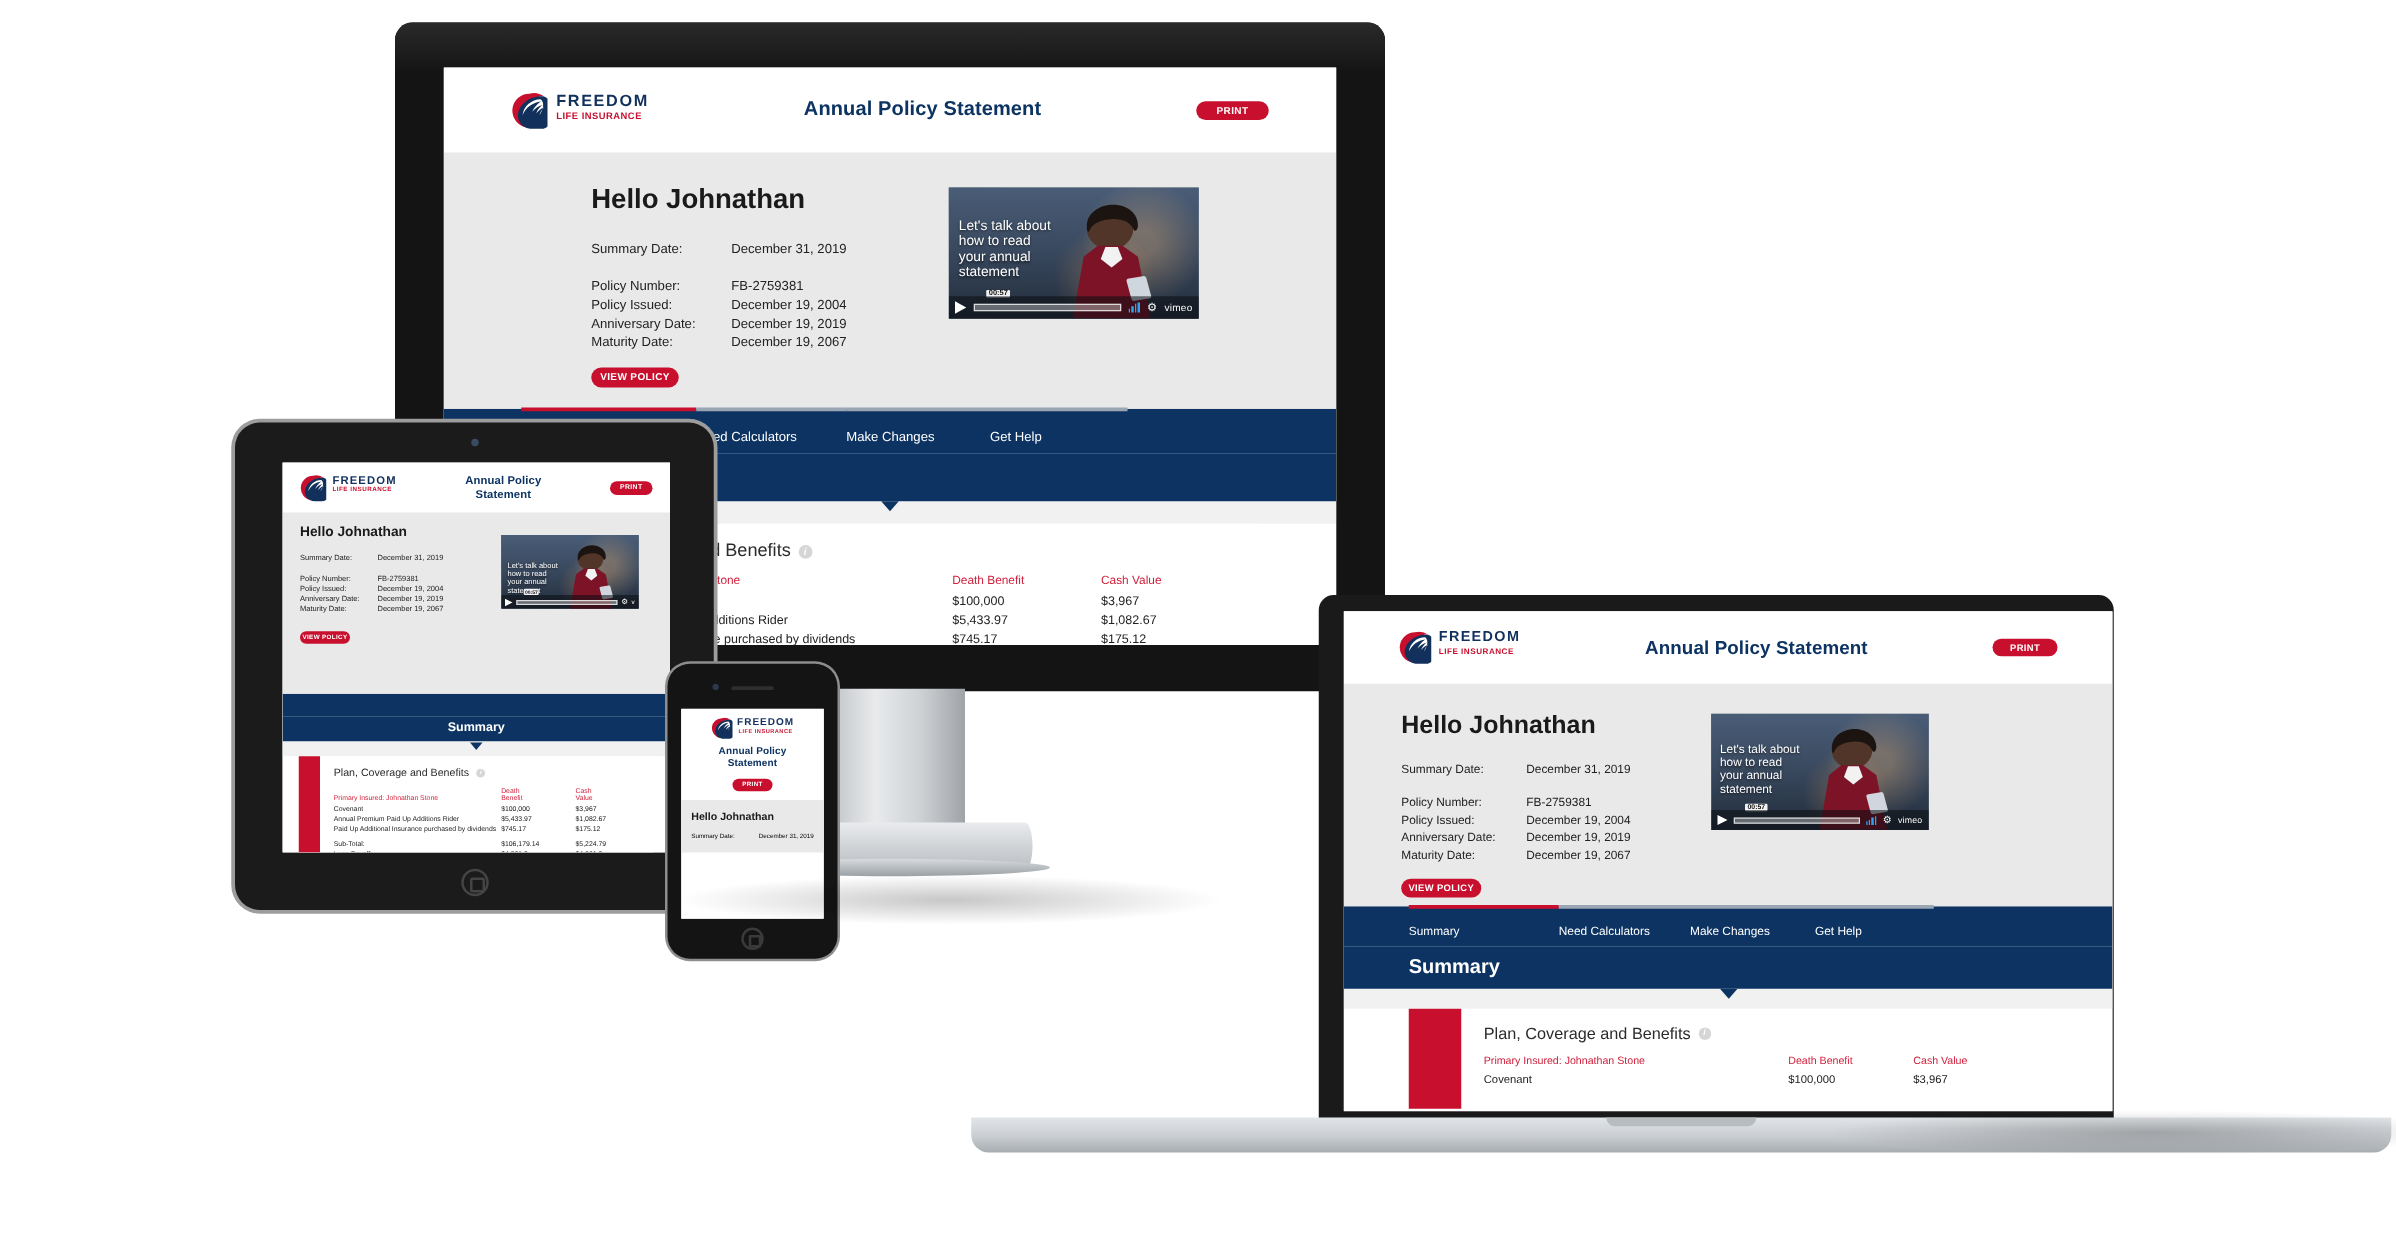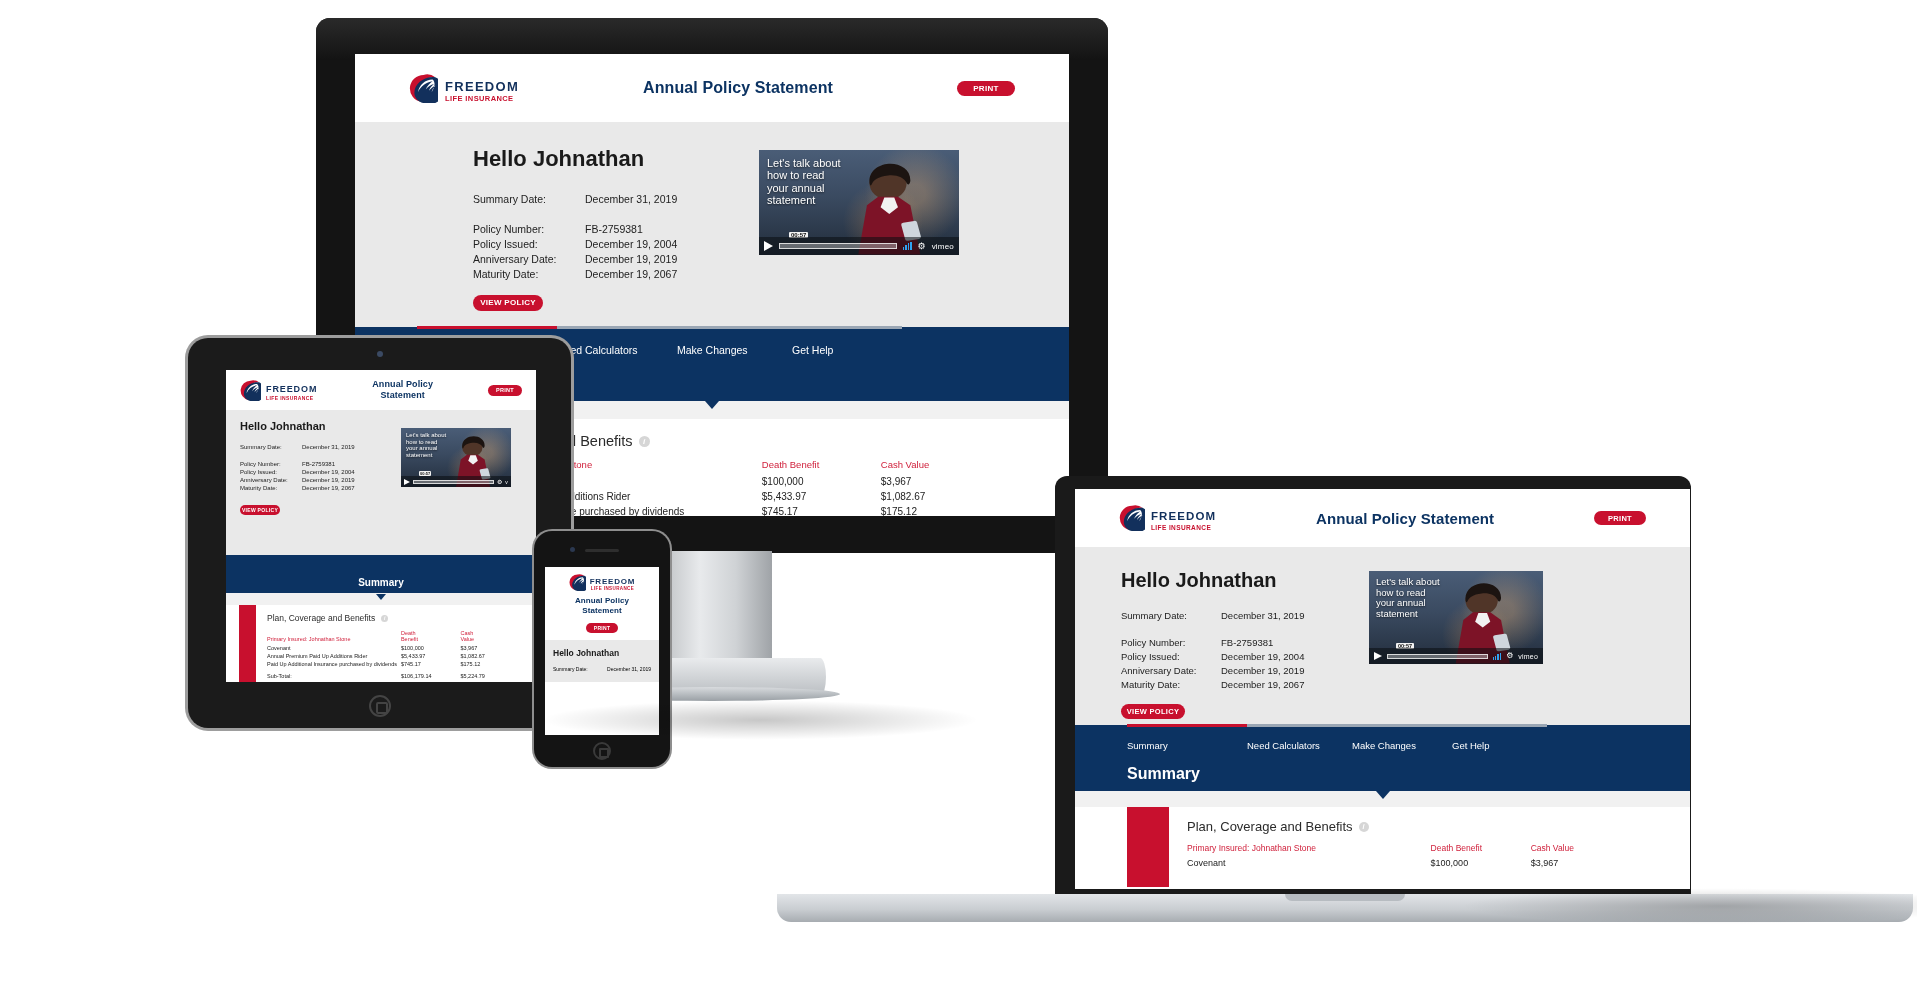--- a/index.html
+++ b/index.html
@@ -39,37 +39,37 @@
   .info-i { display:inline-flex; align-items:center; justify-content:center;
             border-radius:50%; background:#d6d6d6; color:#fff; font-style:italic; font-weight:bold; }
   .tbl { width:100%; border-collapse:collapse; }
   .tbl th { color:#d0213c; font-weight:normal; text-align:left; vertical-align:bottom; }
   .tbl td { color:#222; text-align:left; vertical-align:top; }
   .tbl td.num, .tbl th.num { text-align:left; }
   .tot-label { color:#d0213c; text-align:right; }
   .tot-val { color:#d0213c; }
 
   
-  .logo { display:flex; align-items:flex-end; }
+  .logo { display:flex; align-items:flex-start; }
   .logo .mark { position:relative; flex:0 0 auto; }
   .logo .mark svg { display:block; width:100%; height:100%; }
   .logo .words { display:flex; flex-direction:column; line-height:1; }
   .logo .w1 { color:#12305c; font-weight:bold; letter-spacing:1.3px; }
   .logo .w2 { color:#c8102e; font-weight:bold; letter-spacing:.4px; }
 
   
   .video { position:relative; overflow:hidden;
     background:linear-gradient(160deg,#2b3c52 0%,#44566d 35%,#5d6a79 60%,#2a3647 100%); }
   .video .sky { position:absolute; inset:0;
     background:
       radial-gradient(circle at 78% 42%, rgba(255,190,120,.30) 0 6%, transparent 30%),
       radial-gradient(circle at 62% 68%, rgba(255,170,90,.22) 0 5%, transparent 28%),
       linear-gradient(180deg,#4a5d77 0%,#3a4a60 45%,#222d3c 100%); }
   .video .woman { position:absolute; right:2%; bottom:0; width:62%; height:92%; }
-  .video .vtext { position:absolute; color:#fff; font-weight:normal; text-shadow:0 1px 2px rgba(0,0,0,.6); line-height:1.12; }
+  .video .vtext { position:absolute; color:#fff; font-weight:normal; text-shadow:0 1px 2px rgba(0,0,0,.6); line-height:1.12;margin-top:18px; }
   .video .bar { position:absolute; left:0; right:0; bottom:0; background:rgba(10,12,16,.55); display:flex; align-items:center; }
   .video .play { width:0;height:0;border-left-style:solid;border-left-color:#fff;
                  border-top:solid transparent;border-bottom:solid transparent; }
   .video .scrub { flex:1 1 auto; background:rgba(255,255,255,.35); border:1px solid rgba(255,255,255,.75); }
   .video .tstamp { position:absolute; background:#f2f2f2; color:#111; font-weight:bold; border-radius:1px; }
   .video .eq { display:flex; align-items:flex-end; gap:1px; }
   .video .eq i { display:block; background:#2ea3f2; }
   .video .vimeo { color:#fff; font-weight:normal; letter-spacing:.2px; }
   .video .gear { color:#fff; }
 

